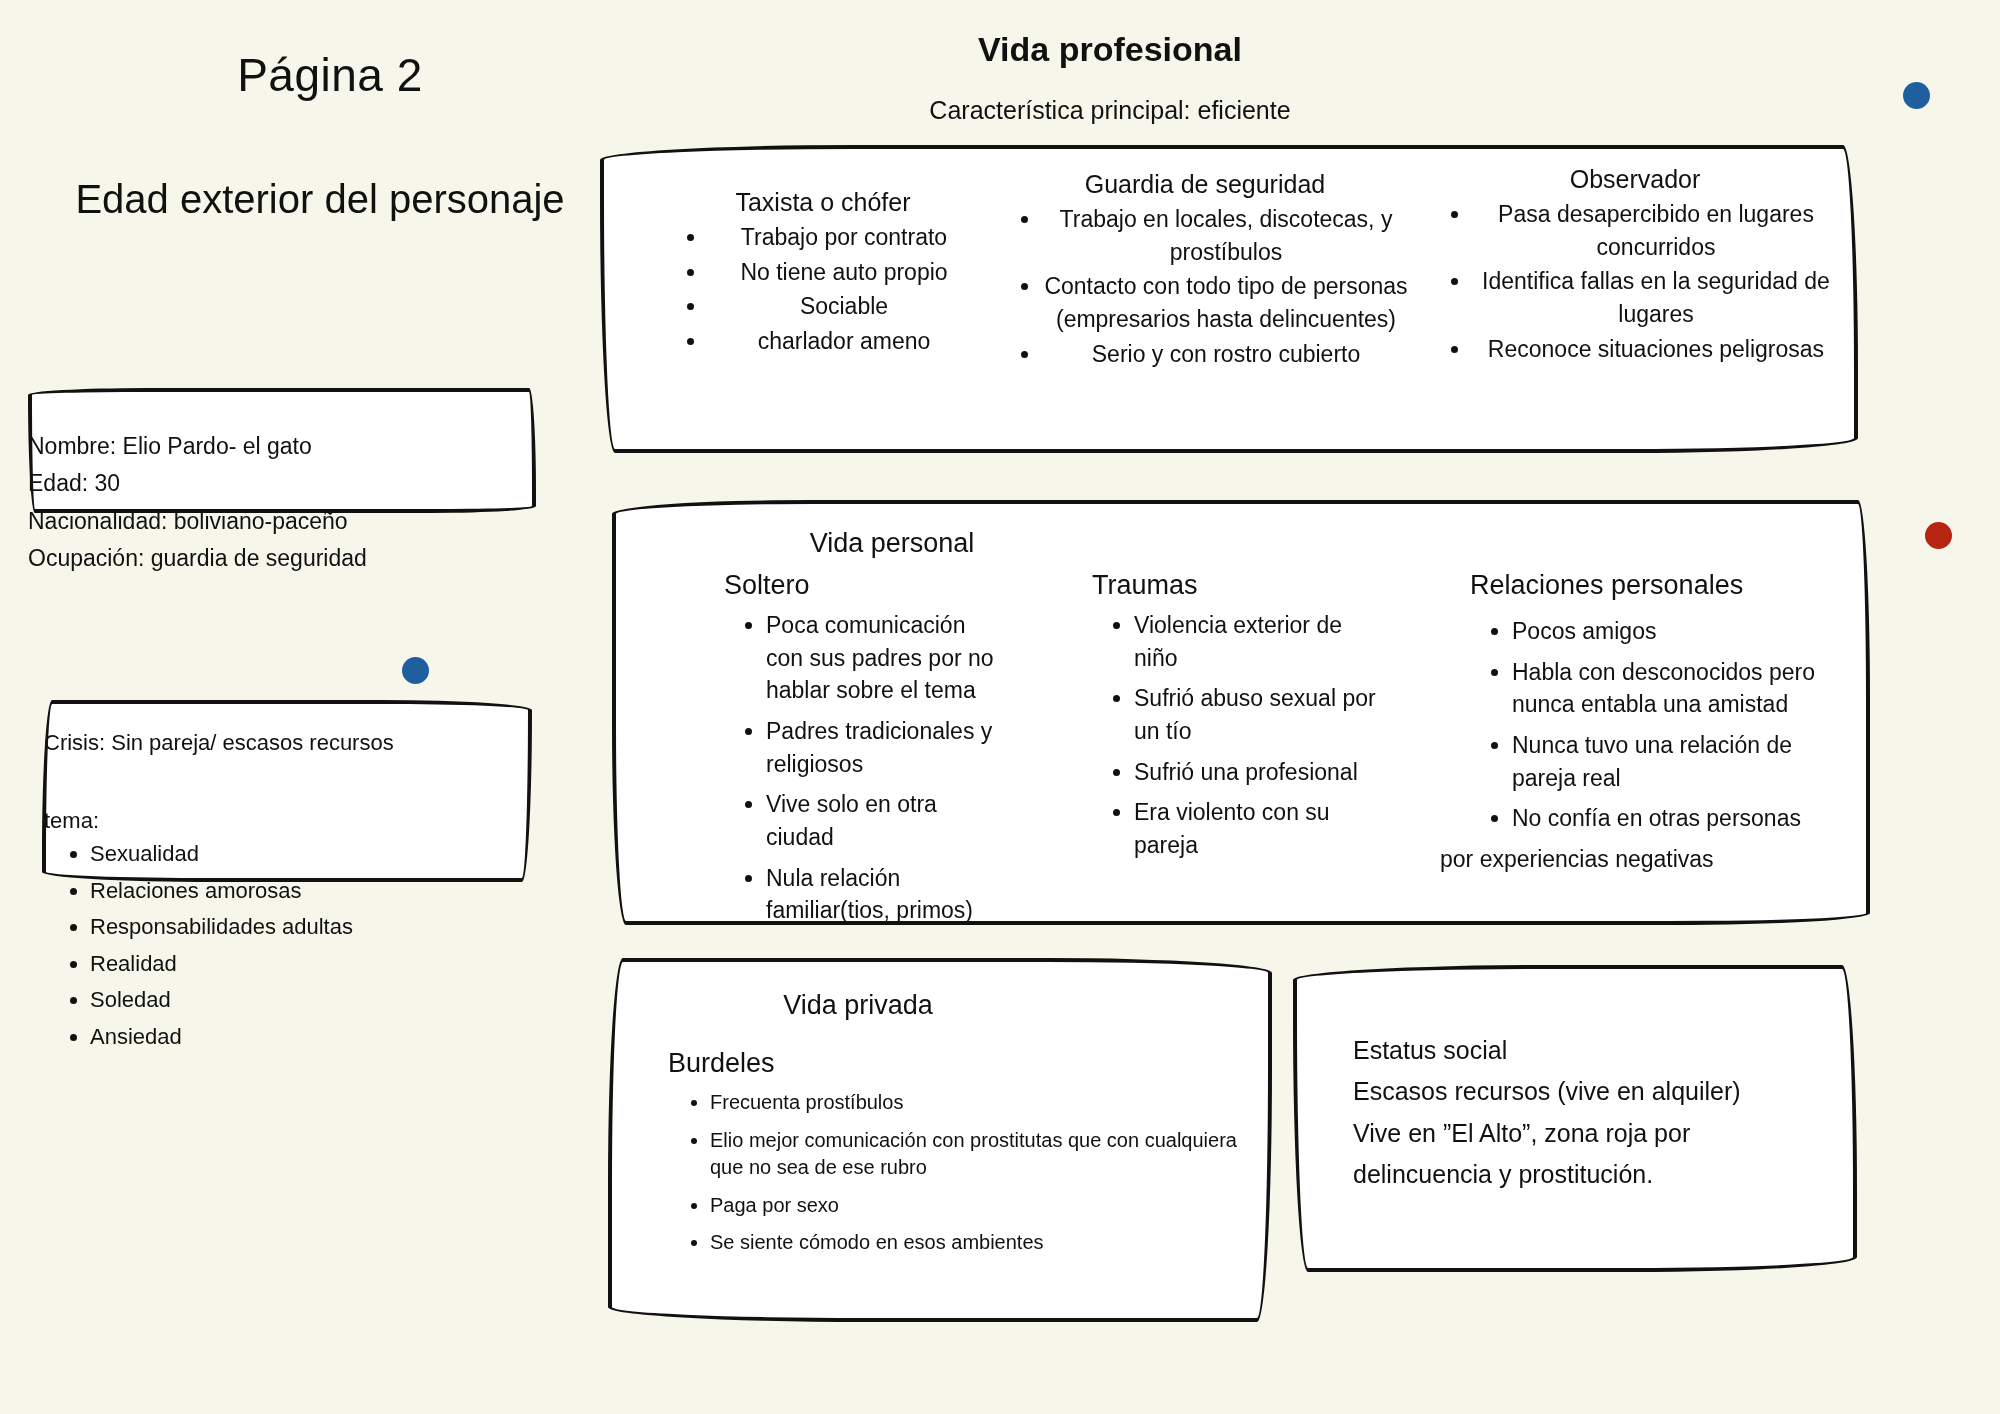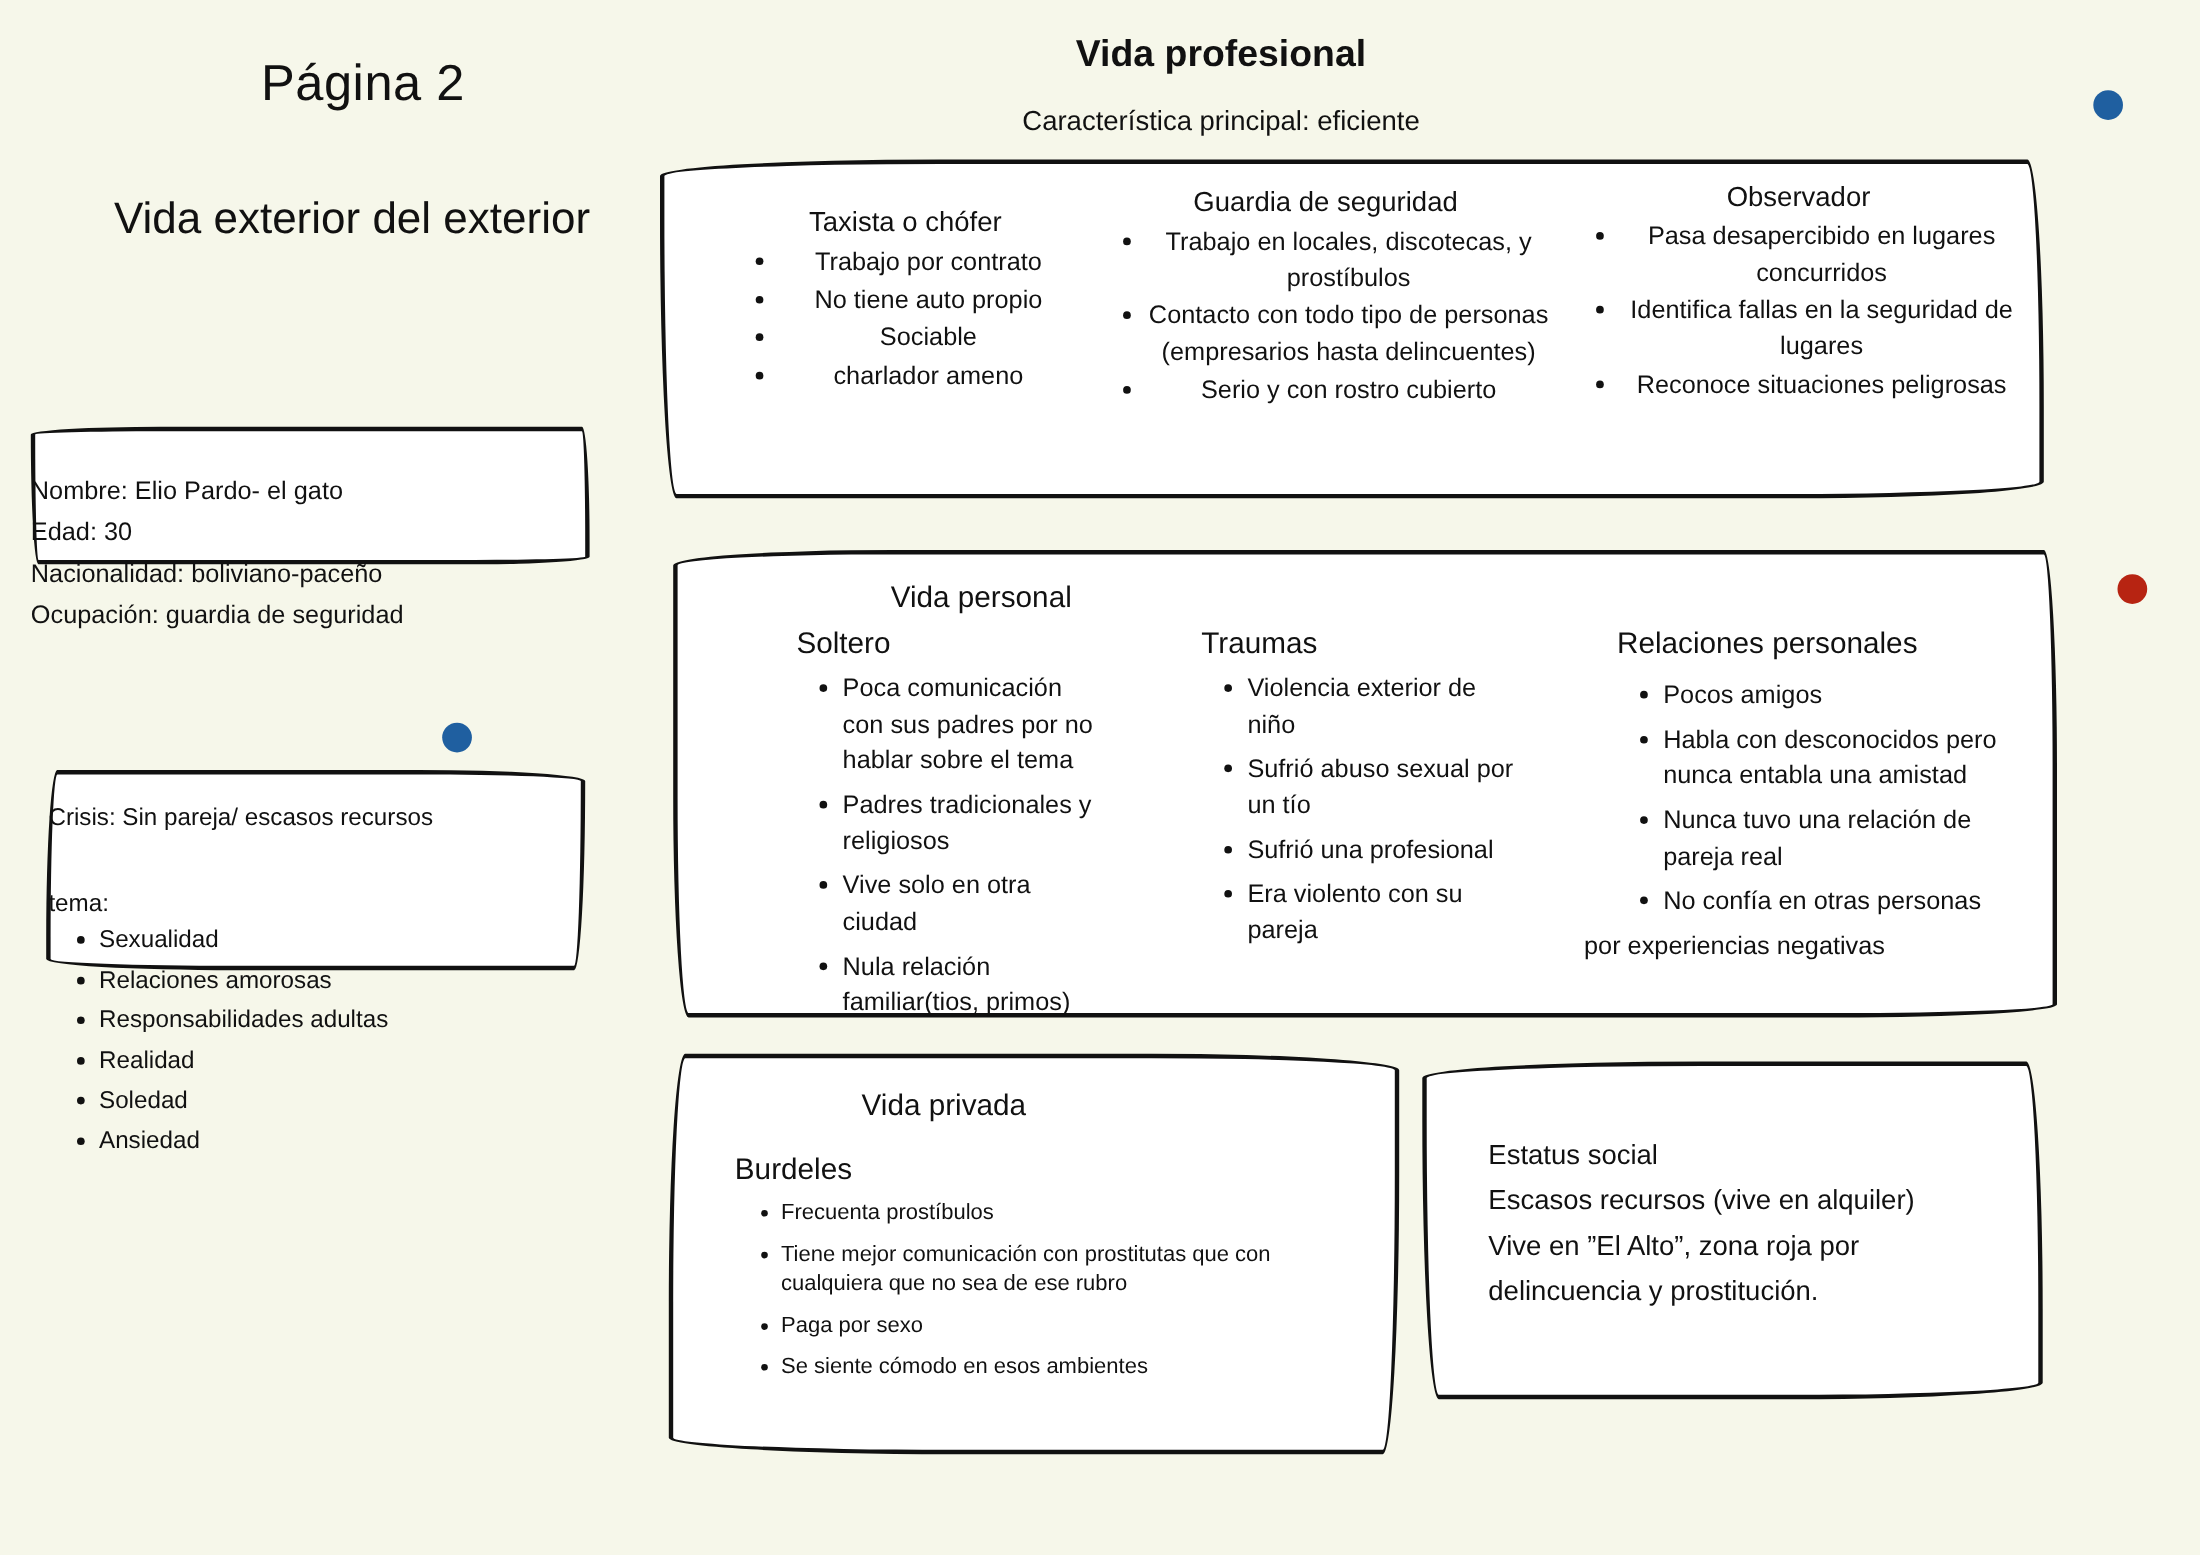--- a/index.html
+++ b/index.html
@@ -214,21 +214,21 @@
 </head>
 <body>
 
 <div class="page">
 
   <div class="dot dot-blue-top"></div>
   <div class="dot dot-red-mid"></div>
   <div class="dot dot-blue-left"></div>
 
   <div class="page-title">Página 2</div>
-  <div class="section-title">Vida exterior del exterior</div>
+  <div class="section-title">Edad exterior del personaje</div>
 
   <div class="box sketch1 identity-box"></div>
   <div class="identity-inner">
     <div>Nombre: Elio Pardo- el gato</div>
     <div>Edad: 30</div>
     <div>Nacionalidad: boliviano-paceño</div>
     <div>Ocupación: guardia de seguridad</div>
   </div>
 
   <div class="box sketch2 crisis-box"></div>
@@ -308,21 +308,21 @@
       <div class="hang-line">por experiencias negativas</div>
     </div>
   </div>
 
   <div class="box sketch2 priv-box"></div>
   <div class="priv-title">Vida privada</div>
   <div class="priv-inner">
     <div class="col-head">Burdeles</div>
     <ul class="priv-list">
       <li>Frecuenta prostíbulos</li>
-      <li>Tiene mejor comunicación con prostitutas que con cualquiera que no sea de ese rubro</li>
+      <li>Elio mejor comunicación con prostitutas que con cualquiera que no sea de ese rubro</li>
       <li>Paga por sexo</li>
       <li>Se siente cómodo en esos ambientes</li>
     </ul>
   </div>
 
   <div class="box sketch1 stat-box"></div>
   <div class="stat-inner">
     <div>Estatus social</div>
     <div>Escasos recursos (vive en alquiler)</div>
     <div>Vive en ”El Alto”, zona roja por</div>

